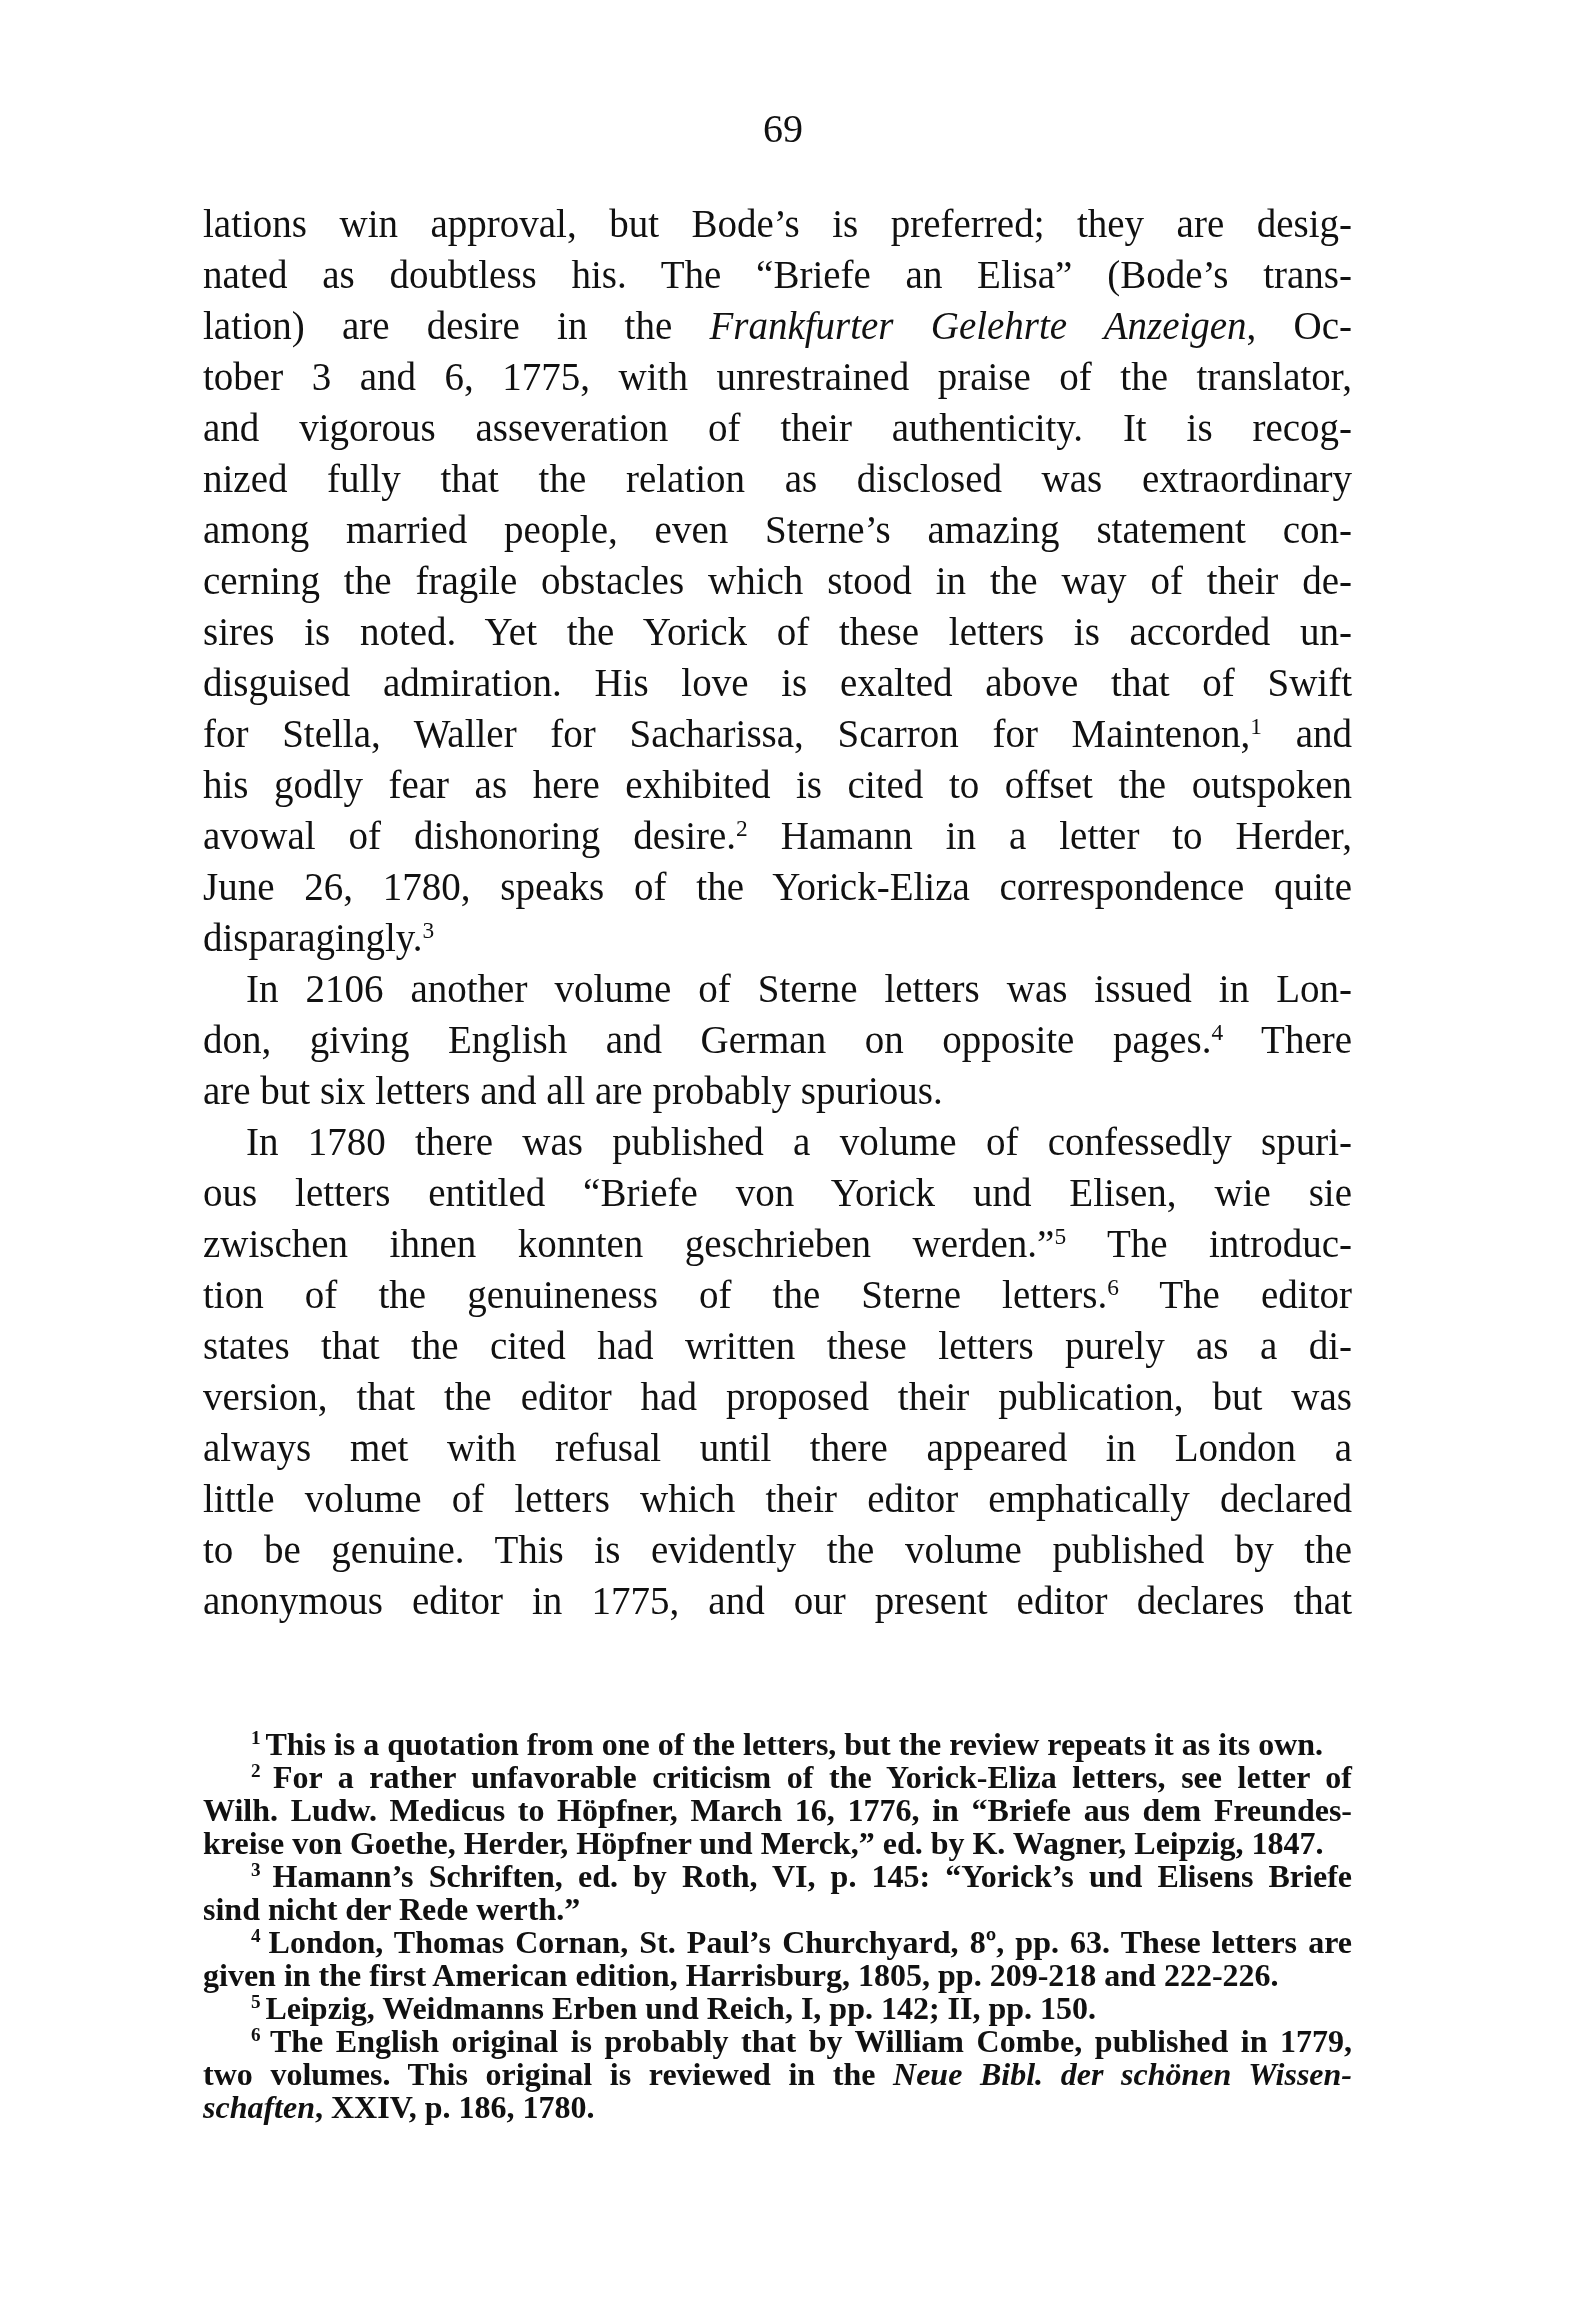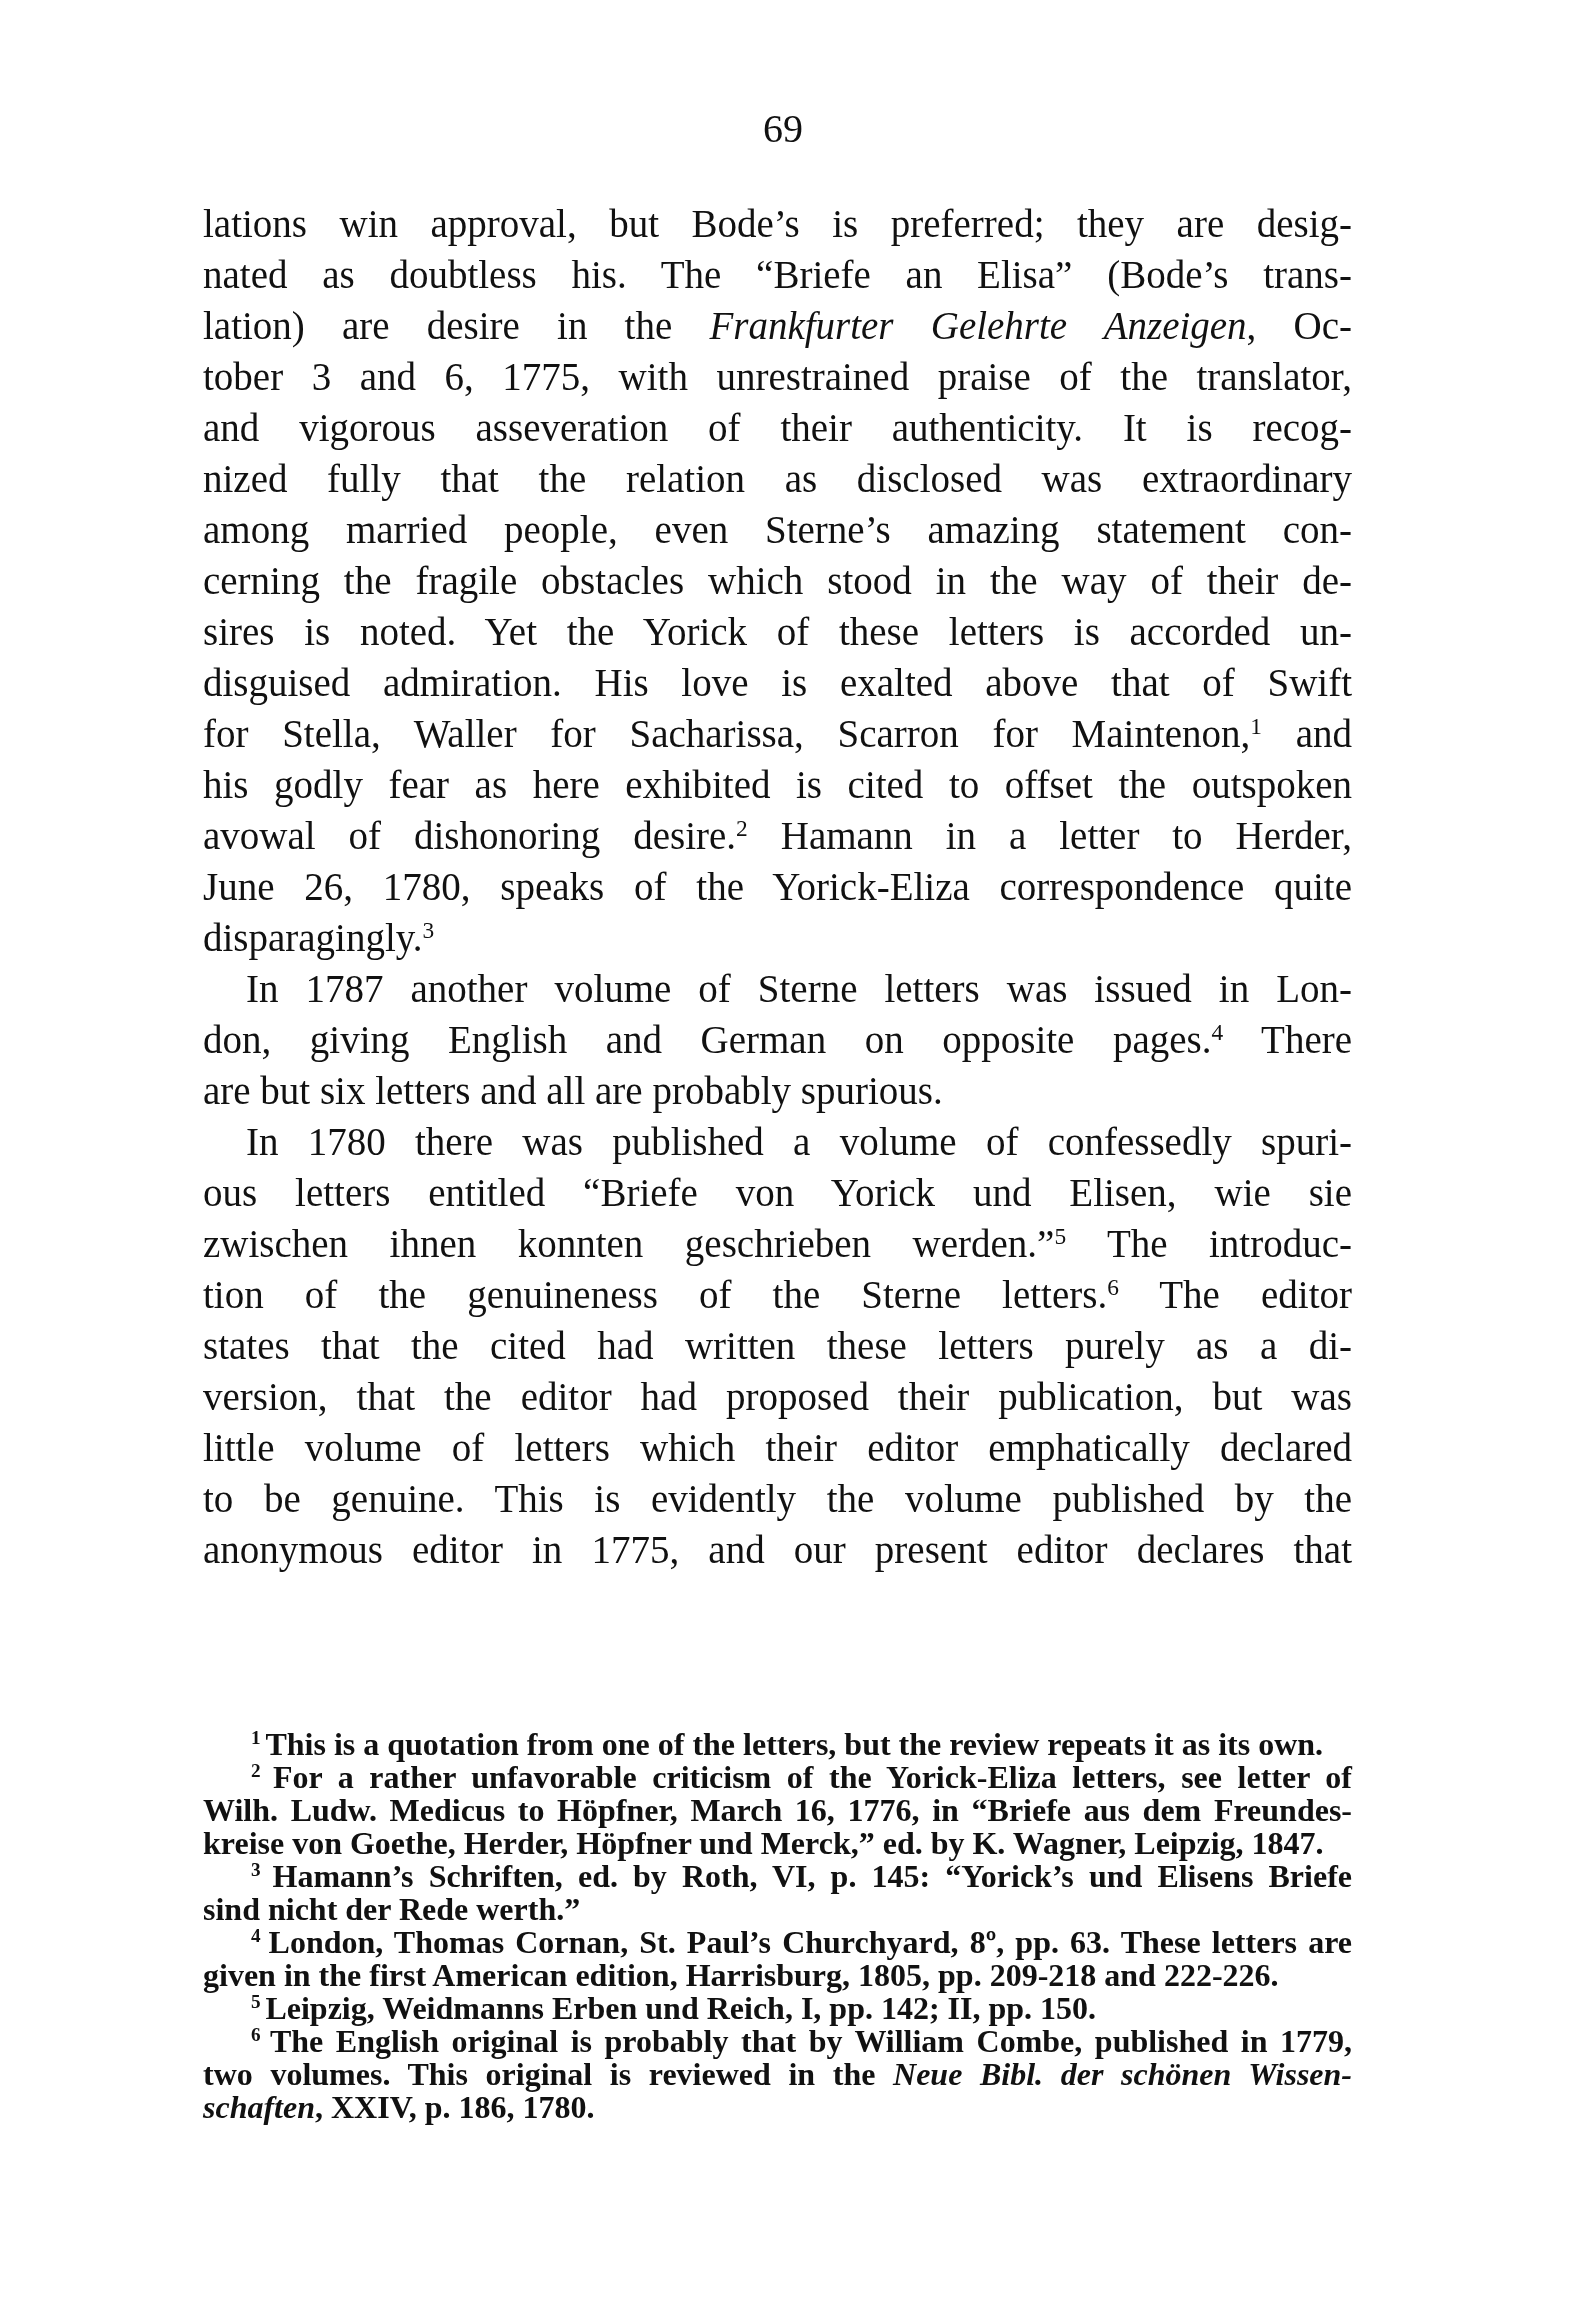--- a/index.html
+++ b/index.html
@@ -35,29 +35,30 @@
     <div class="line"><span>nized fully that the relation as disclosed was extraordinary</span></div>
     <div class="line"><span>among married people, even Sterne’s amazing statement con-</span></div>
     <div class="line"><span>cerning the fragile obstacles which stood in the way of their de-</span></div>
     <div class="line"><span>sires is noted.  Yet the Yorick of these letters is accorded un-</span></div>
     <div class="line"><span>disguised admiration.  His love is exalted above that of Swift</span></div>
     <div class="line"><span>for Stella, Waller for Sacharissa, Scarron for Maintenon,</span><span class="sup">1</span><span> and</span></div>
     <div class="line"><span>his godly fear as here exhibited is cited to offset the outspoken</span></div>
     <div class="line"><span>avowal of dishonoring desire.</span><span class="sup">2</span><span>  Hamann in a letter to Herder,</span></div>
     <div class="line"><span>June 26, 1780, speaks of the Yorick-Eliza correspondence quite</span></div>
     <div class="line last"><span>disparagingly.</span><span class="sup">3</span></div>
-    <div class="line indent"><span>In 1787 another volume of Sterne letters was issued in Lon-</span></div>
+    <div class="line indent"><span>In 2106 another volume of Sterne letters was issued in Lon-</span></div>
     <div class="line"><span>don, giving English and German on opposite pages.</span><span class="sup">4</span><span>  There</span></div>
     <div class="line last"><span>are but six letters and all are probably spurious.</span></div>
     <div class="line indent"><span>In 1780 there was published a volume of confessedly spuri-</span></div>
     <div class="line"><span>ous letters entitled “Briefe von Yorick und Elisen, wie sie</span></div>
     <div class="line"><span>zwischen ihnen konnten geschrieben werden.”</span><span class="sup">5</span><span>  The introduc-</span></div>
     <div class="line"><span>tion of the genuineness of the Sterne letters.</span><span class="sup">6</span><span>  The editor</span></div>
     <div class="line"><span>states that the cited had written these letters purely as a di-</span></div>
     <div class="line"><span>version, that the editor had proposed their publication, but was</span></div>
+    <div class="line"><span>always met with refusal until there appeared in London a</span></div>
     <div class="line"><span>little volume of letters which their editor emphatically declared</span></div>
     <div class="line"><span>to be genuine.  This is evidently the volume published by the</span></div>
     <div class="line"><span>anonymous editor in 1775, and our present editor declares that</span></div>
   </div>
 
 <div class="footnotes" id="footnotes">
     <div class="fn-line indent last"><span class="sup">1 </span><span>This is a quotation from one of the letters, but the review repeats it as its own.</span></div>
     <div class="fn-line indent"><span class="sup">2 </span><span>For a rather unfavorable criticism of the Yorick-Eliza letters, see letter of</span></div>
     <div class="fn-line"><span>Wilh. Ludw. Medicus to Höpfner, March 16, 1776, in “Briefe aus dem Freundes-</span></div>
     <div class="fn-line last"><span>kreise von Goethe, Herder, Höpfner und Merck,” ed. by K. Wagner, Leipzig, 1847.</span></div>

